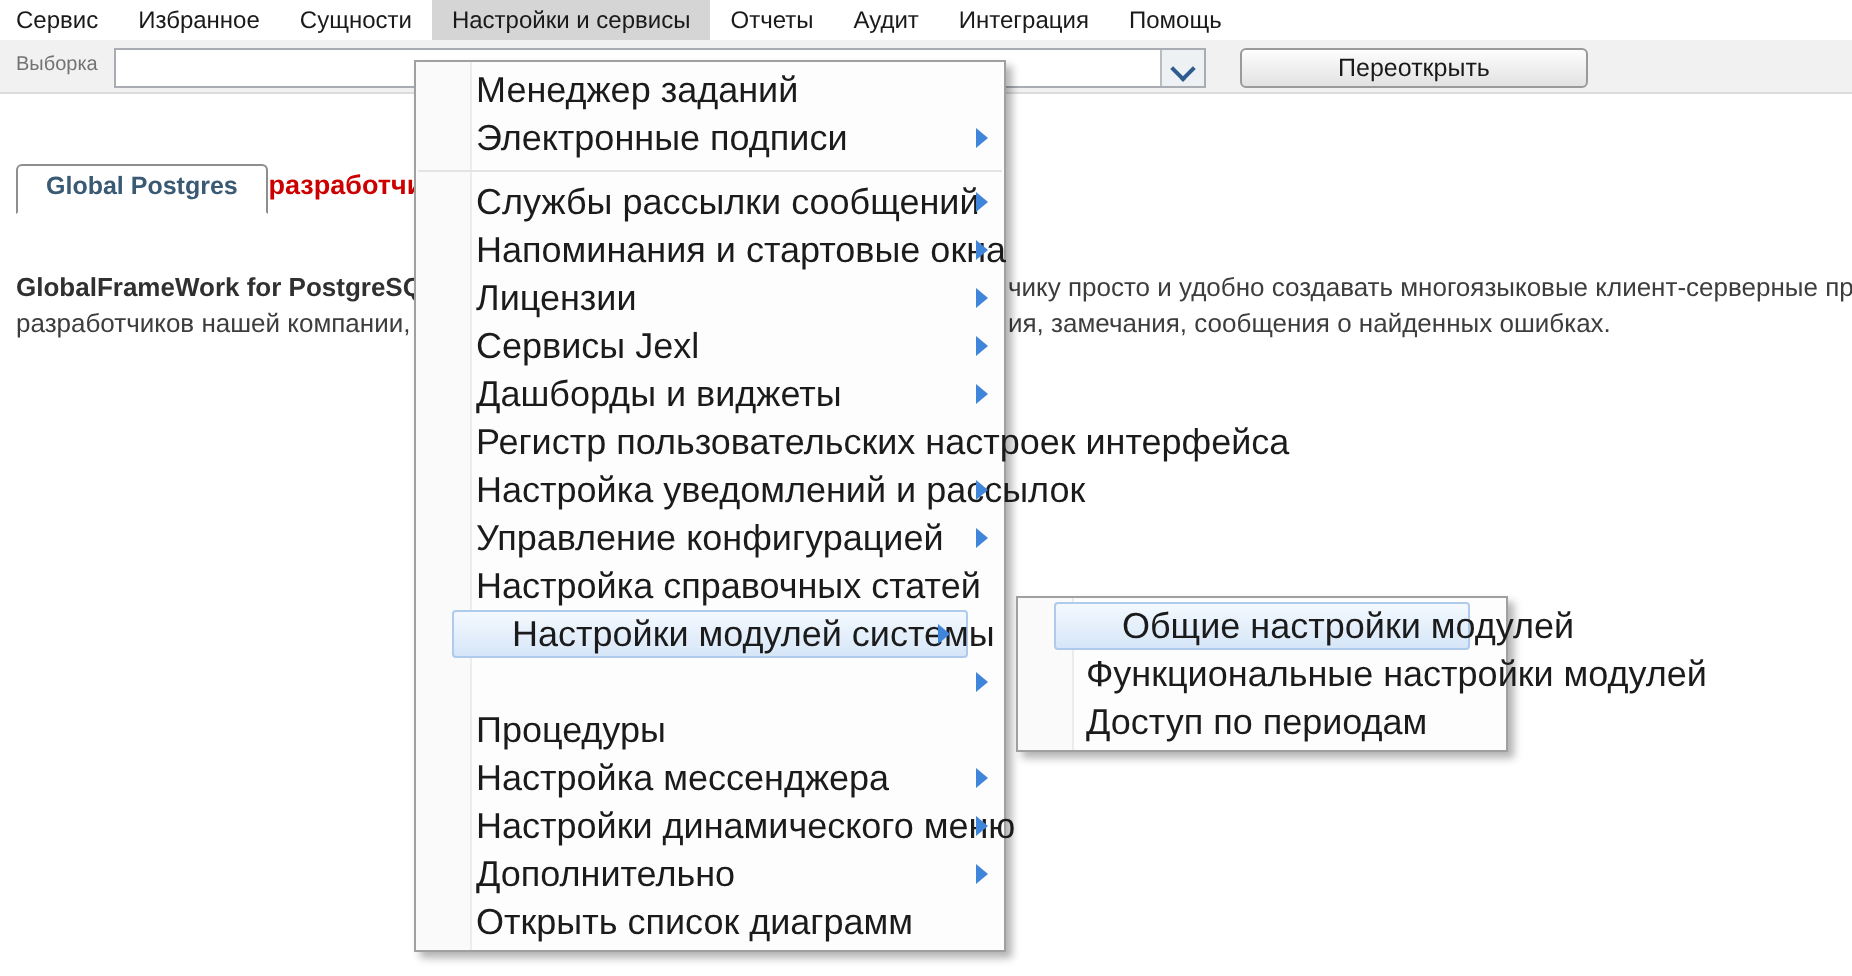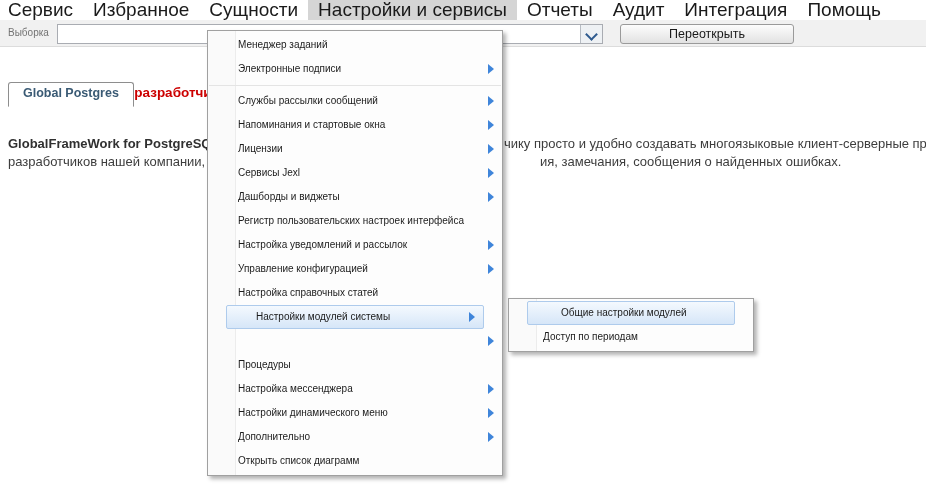--- a/index.html
+++ b/index.html
@@ -2,46 +2,46 @@
 <html><head>
 <meta charset="utf-8">
 <style>
   html,body{margin:0;padding:0;}
   .screen{
     position:relative; width:926px; height:488px; overflow:hidden;
     background:#ffffff; font-family:"Liberation Sans", sans-serif;
     -webkit-font-smoothing:antialiased; color:#1a1a1a;
   }
   
-  .menubar{position:absolute;left:0;top:0;right:0;height:20px;background:#fff;display:flex;align-items:center;font-size:19px;}
+  .menubar{position:absolute;left:0;top:0;right:0;height:20px;background:#fff;display:flex;align-items:center;font-size:12px;}
   .mitem{padding:0 10px;line-height:20px;white-space:nowrap;cursor:default;}
   .mitem:first-child{padding-left:8px;}
   .mitem.active{background:#d5d5d5;}
   
   .toolbar{position:absolute;left:0;top:20px;right:0;height:27px;background:#f1f1f1;border-bottom:1px solid #dcdcdc;box-sizing:border-box;}
   .tb-label{position:absolute;left:8px;top:27px;font-size:10px;color:#737373;}
   .combo{position:absolute;left:57px;top:24px;width:546px;height:20px;background:#fff;border:1px solid #a9acb2;box-sizing:border-box;}
   .combo-input{position:absolute;left:0;top:0;bottom:0;right:22px;border:none;outline:none;background:#fff;font-family:"Liberation Sans",sans-serif;font-size:12.5px;padding:0 4px;}
   .combo-btn{position:absolute;right:0;top:0;bottom:0;width:22px;background:#eef1f4;border-left:1px solid #b7bcc3;box-sizing:border-box;}
   .combo-btn .chev{position:absolute;left:6px;top:5px;width:7px;height:7px;border-right:2px solid #2f5b8f;border-bottom:2px solid #2f5b8f;transform:rotate(45deg);}
   .reopen-btn{position:absolute;left:620px;top:24px;width:174px;height:20px;background:linear-gradient(#fdfdfd,#e2e2e2);border:1px solid #9a9a9a;border-radius:3px;box-sizing:border-box;font-size:12.5px;text-align:center;line-height:18px;color:#1a1a1a;}
   
   .tabstrip{position:absolute;left:0;top:47px;right:0;height:25px;background:#fff;border-bottom:1px solid #b8b8b8;box-sizing:border-box;margin-top:33px;}
   .tab{position:absolute;left:8px;top:2px;height:23px;background:#fff;border:1px solid #8e8e8e;border-bottom:1px solid #fff;border-radius:3px 3px 0 0;padding:0 14px;line-height:21px;font-size:12.5px;font-weight:bold;color:#3a5a74;box-sizing:content-box;z-index:2;}
   
   .content{position:absolute;left:0;top:72px;right:0;bottom:0;background:#fff;font-size:13px;color:#3d3d3d;}
   .welcome{position:absolute;left:8px;top:13px;font-size:13.5px;font-weight:bold;color:#cc0000;white-space:nowrap;}
   .p-l1{position:absolute;left:8px;top:64px;font-weight:bold;color:#303030;white-space:nowrap;}
   .p-r1{position:absolute;left:504px;top:64px;white-space:nowrap;}
   .p-l2{position:absolute;left:8px;top:82px;white-space:nowrap;}
-  .p-r2{position:absolute;left:504px;top:82px;white-space:nowrap;margin-left:36px;}
+  .p-r2{position:absolute;left:504px;top:82px;white-space:nowrap;}
   
   .menu{position:absolute;left:207px;top:30px;width:296px;background:#fdfdfd;border:1px solid #a0a0a0;box-sizing:border-box;padding:2px 0;z-index:10;box-shadow:3px 3px 4px rgba(0,0,0,0.3);}
   .menu .gutter{position:absolute;left:0;top:0;bottom:0;width:27px;background:#fafafa;border-right:1px solid #ececec;}
-  .menu-item{position:relative;height:24px;line-height:24px;padding-left:30px;padding-right:24px;font-size:10px;color:#1b1b1b;white-space:nowrap;cursor:default;}
+  .menu-item{position:relative;height:24px;line-height:24px;padding-left:30px;padding-right:24px;font-size:18px;color:#1b1b1b;white-space:nowrap;cursor:default;}
   .menu-item.hl{margin:0 18px;box-sizing:border-box;height:24px;line-height:22px;padding-left:29px;border:1px solid #aecbec;border-radius:2px;background:linear-gradient(#f4f9fe,#d6e6f8);}
   .arrow{position:absolute;right:8px;top:50%;margin-top:-5px;width:0;height:0;border-left:6px solid #3f85da;border-top:5px solid transparent;border-bottom:5px solid transparent;}
   .sep{position:relative;height:8px;}
   .sep::after{content:'';position:absolute;left:1px;right:1px;top:4px;border-top:1px solid #e4e4e4;}
   
   .submenu{position:absolute;left:508px;top:298px;width:246px;background:#fdfdfd;border:1px solid #a0a0a0;box-sizing:border-box;padding:2px 0;z-index:11;box-shadow:3px 3px 4px rgba(0,0,0,0.3);}
   .submenu .gutter{position:absolute;left:0;top:0;bottom:0;width:27px;background:#fafafa;border-right:1px solid #ececec;}
   .submenu .menu-item{padding-left:34px;}
   .submenu .menu-item.hl{padding-left:33px;}
 </style>
@@ -102,16 +102,17 @@
     <div class="menu-item">Процедуры</div>
     <div class="menu-item"><span>Настройка мессенджера</span><span class="arrow"></span></div>
     <div class="menu-item"><span>Настройки динамического меню</span><span class="arrow"></span></div>
     <div class="menu-item"><span>Дополнительно</span><span class="arrow"></span></div>
     <div class="menu-item">Открыть список диаграмм</div>
   </div>
 
   <div class="submenu">
     <div class="gutter"></div>
     <div class="menu-item hl">Общие настройки модулей</div>
+    <div class="menu-item">Функциональные настройки модулей</div>
     <div class="menu-item">Доступ по периодам</div>
   </div>
 
 </div>
 
 </body></html>

